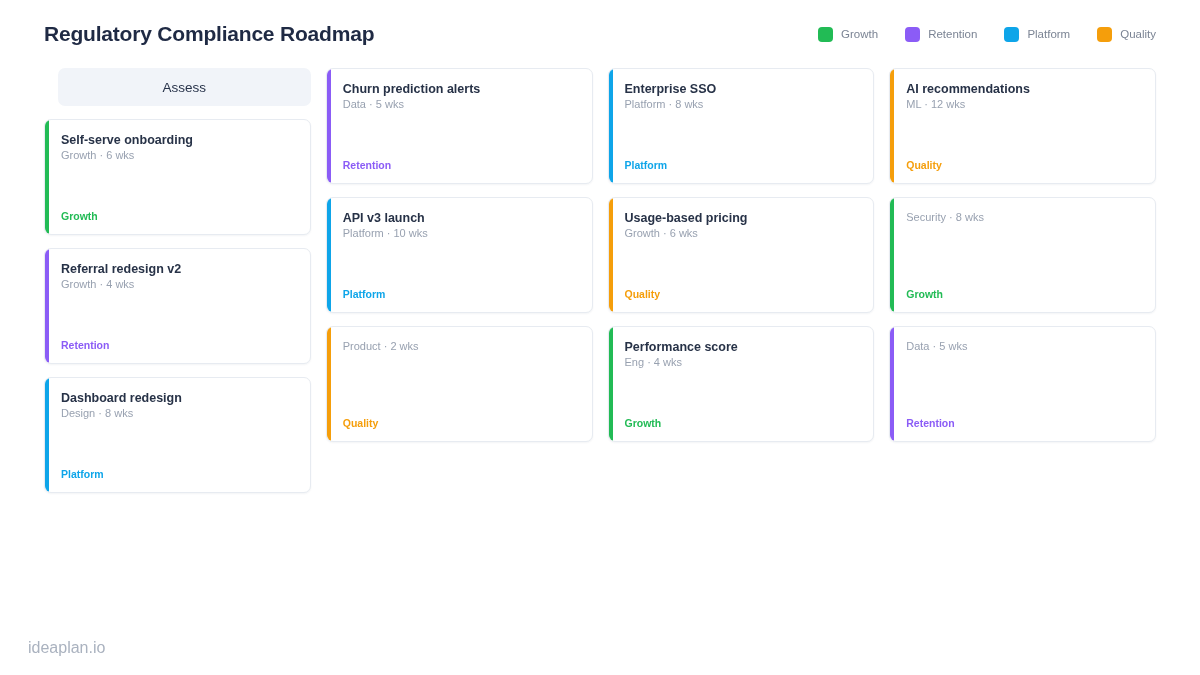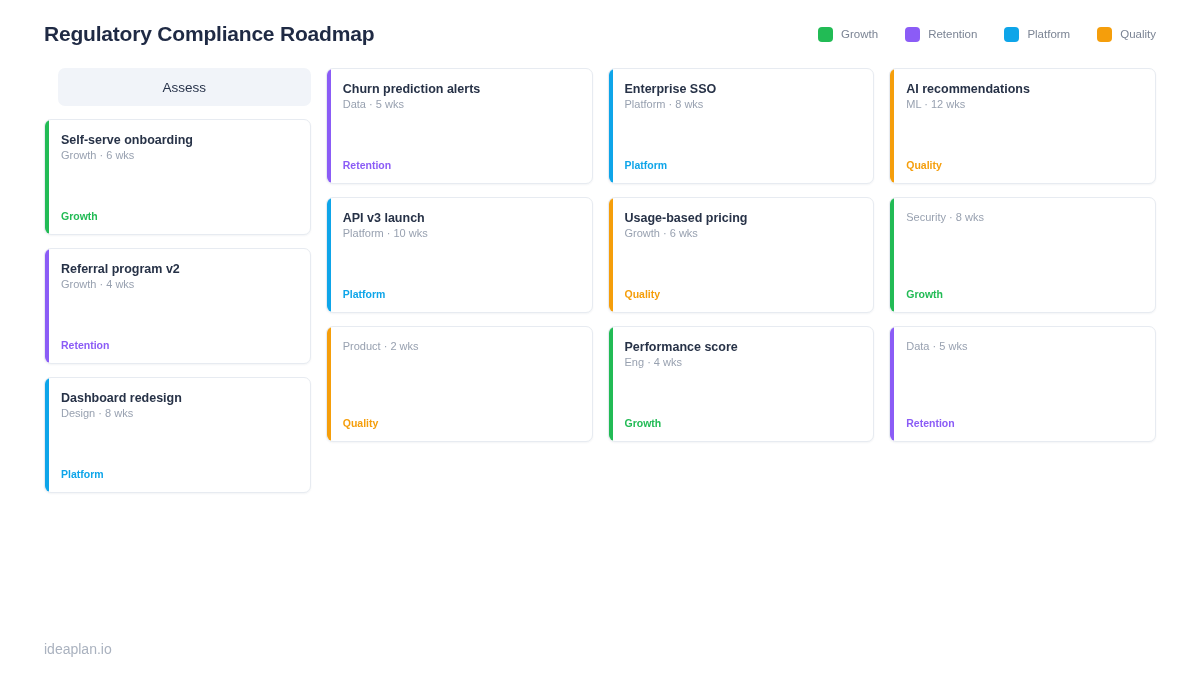--- a/index.html
+++ b/index.html
@@ -122,23 +122,23 @@
   .card-spacer { flex: 1; }
 
   .card-tag {
     font-size: 10.5px;
     font-weight: bold;
   }
 
   
   .footer {
     position: absolute;
-    left: 44px;
+    left: 28px;
     bottom: 18px;
-    font-size: 14px;
+    font-size: 16px;
     color: #aab2bf;
   }
 </style>
 </head>
 <body>
 
 <div class="page">
 
   <div class="header">
     <div class="page-title">Regulatory Compliance Roadmap</div>
@@ -168,21 +168,21 @@
         <div class="cards">
           <div class="card">
             <div class="card-accent" style="background: rgb(34, 187, 85);"></div>
             <div class="card-title">Self-serve onboarding</div>
             <div class="card-meta">Growth · 6 wks</div>
             <div class="card-spacer"></div>
             <div class="card-tag" style="color: rgb(34, 187, 85);">Growth</div>
           </div>
           <div class="card">
             <div class="card-accent" style="background: rgb(139, 92, 246);"></div>
-            <div class="card-title">Referral program v2</div>
+            <div class="card-title">Referral redesign v2</div>
             <div class="card-meta">Growth · 4 wks</div>
             <div class="card-spacer"></div>
             <div class="card-tag" style="color: rgb(139, 92, 246);">Retention</div>
           </div>
           <div class="card">
             <div class="card-accent" style="background: rgb(14, 165, 233);"></div>
             <div class="card-title">Dashboard redesign</div>
             <div class="card-meta">Design · 8 wks</div>
             <div class="card-spacer"></div>
             <div class="card-tag" style="color: rgb(14, 165, 233);">Platform</div>

